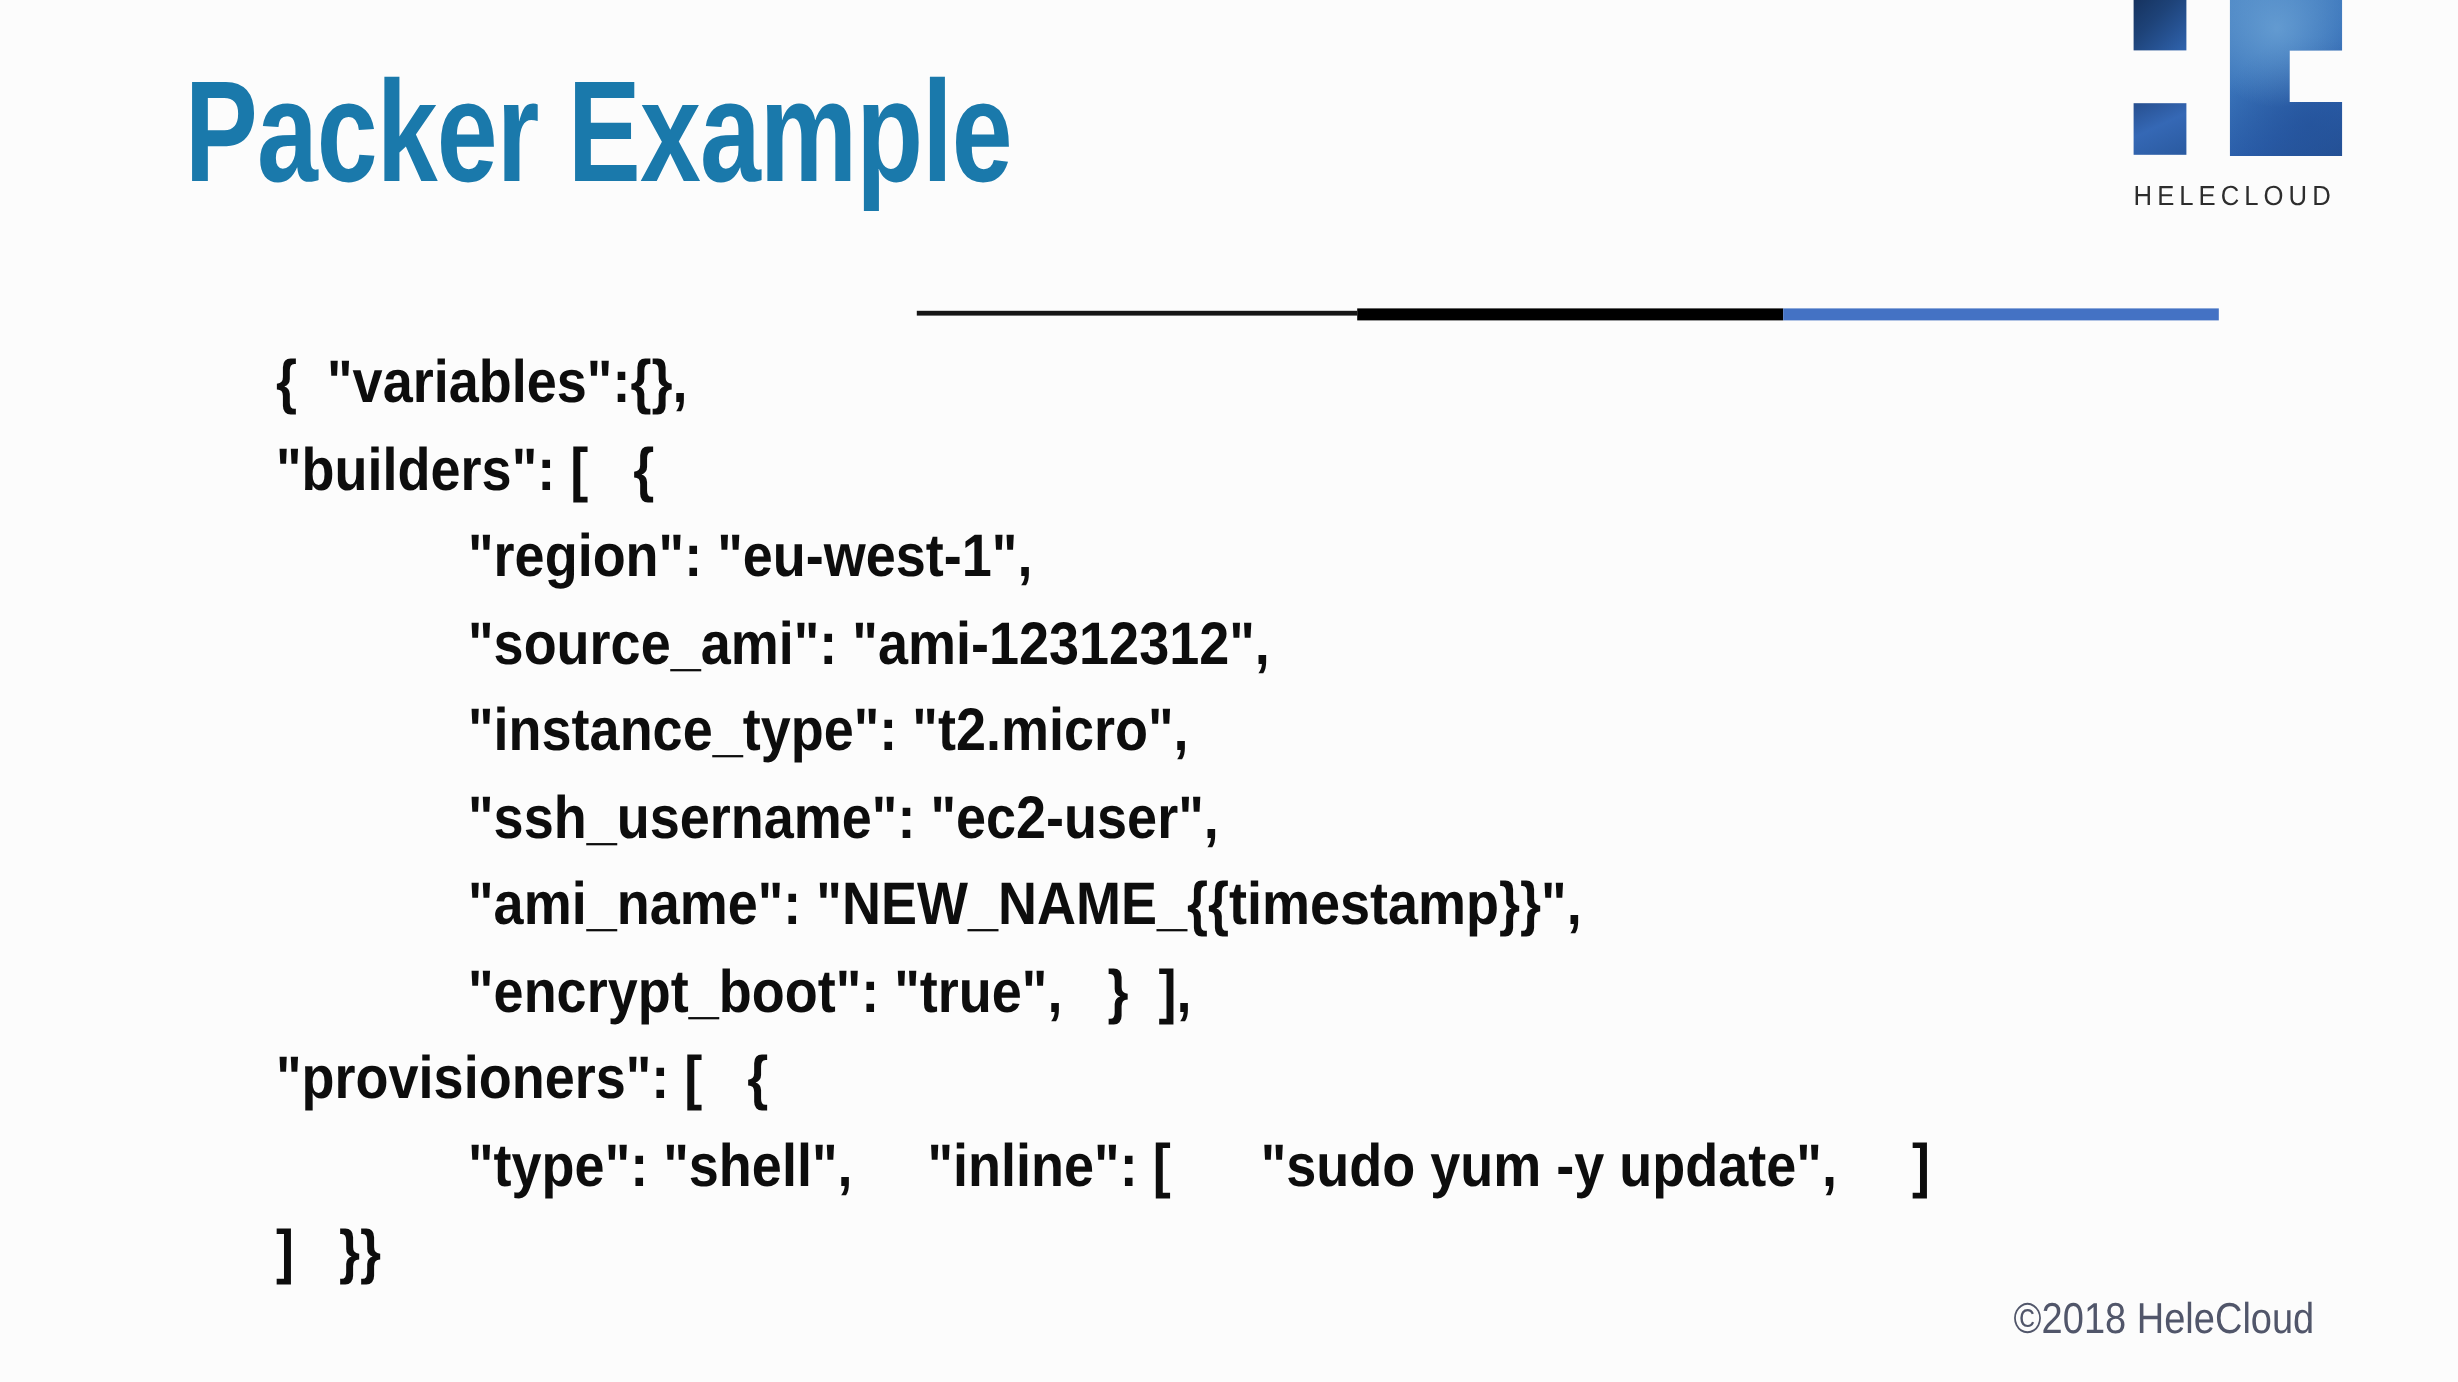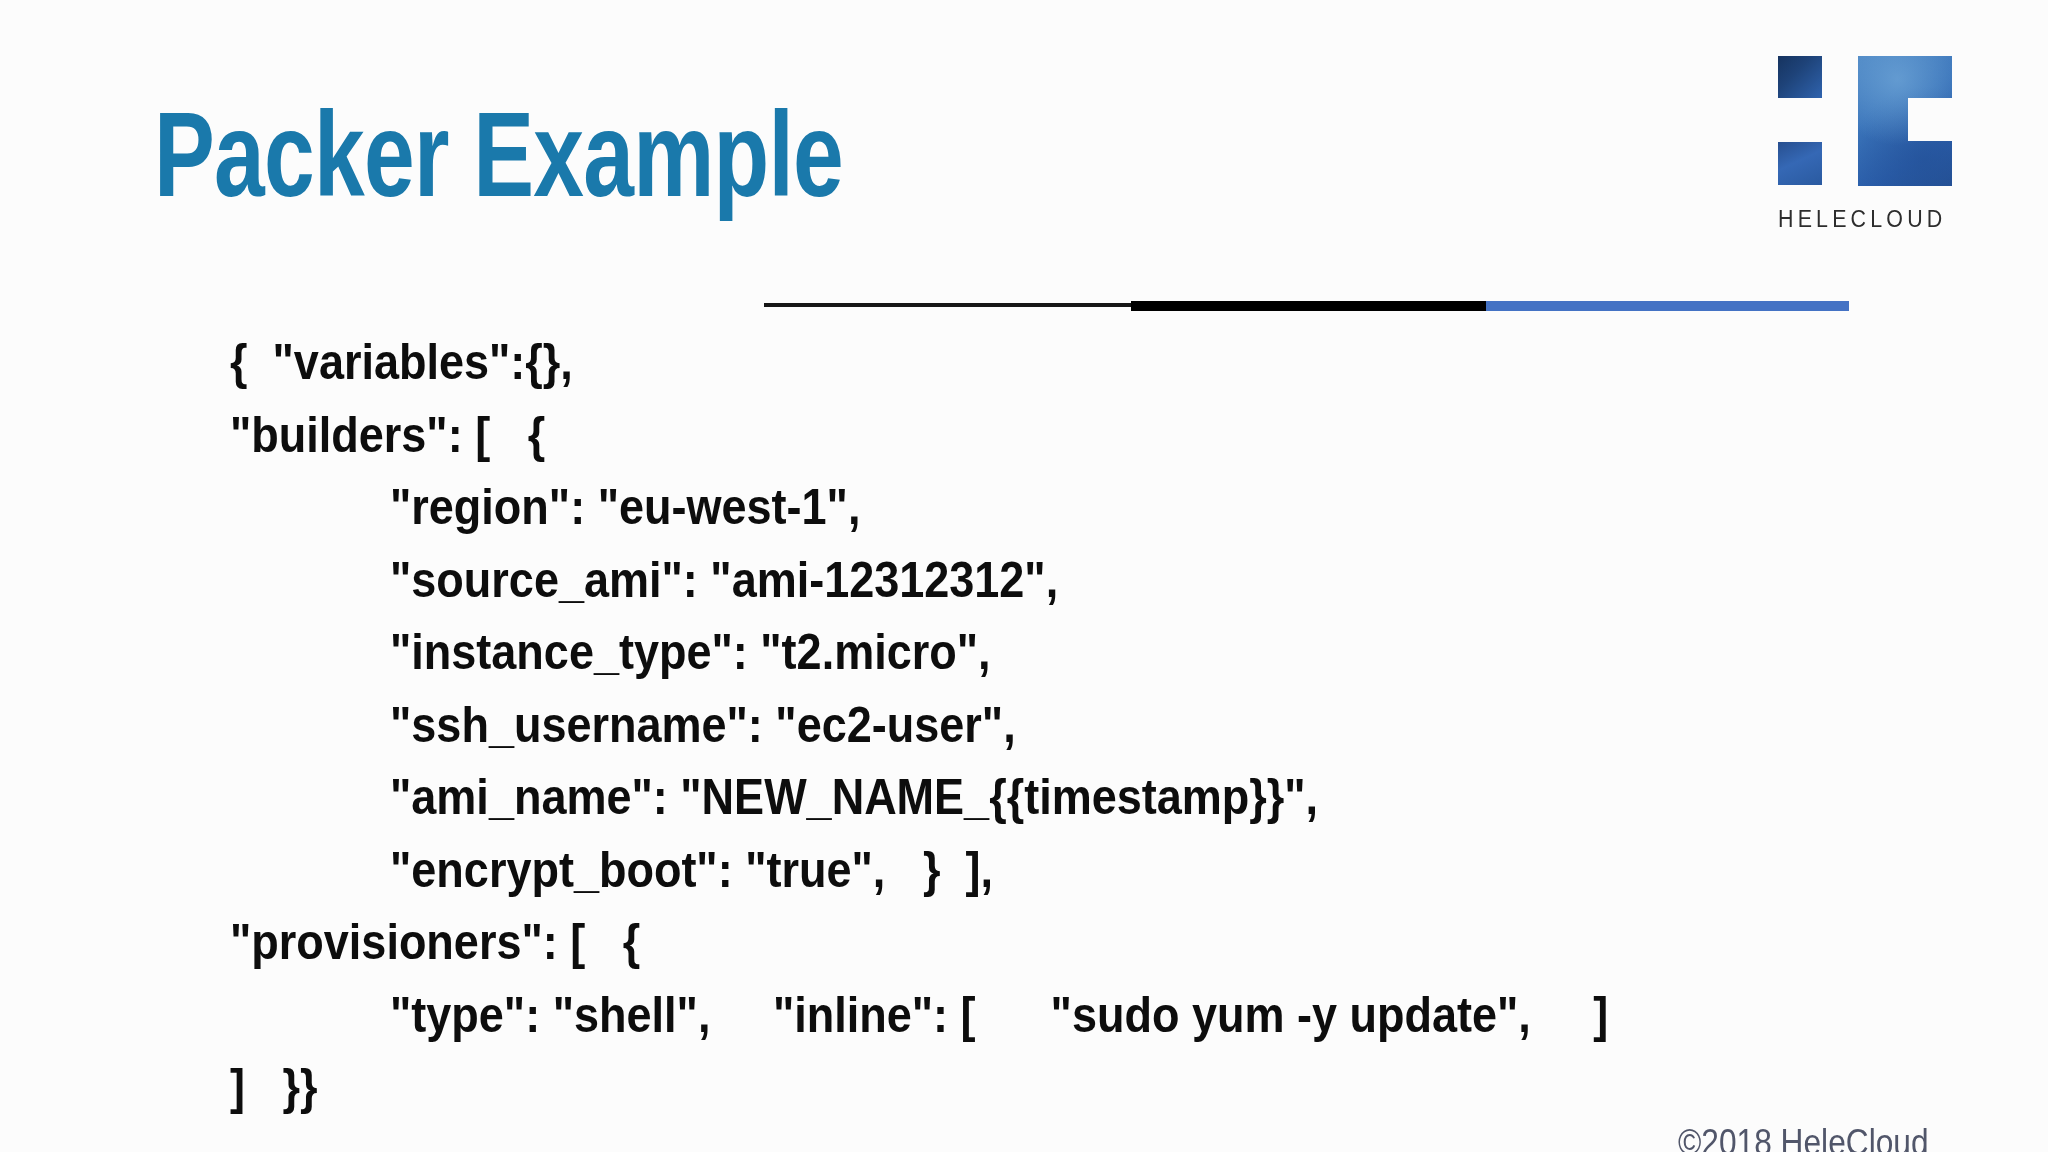--- a/index.html
+++ b/index.html
@@ -1,21 +1,21 @@
 <!DOCTYPE html>
 <html style="--title: #1a79ab; --divider_black: #000000; --divider_blue: #4472c4; --code_text: #0d0d0d; --logo_text: #2d2d2d; --footer_text: #51566a;"><head>
 <meta charset="utf-8">
 <style>
   html,body{margin:0;padding:0;}
   body{
     width:2048px;height:1152px;position:relative;overflow:hidden;
     background:#fcfcfc;
     font-family:"Liberation Sans", sans-serif;
   }
-  .slide{position:absolute;inset:0;margin-top:44px;}
+  .slide{position:absolute;inset:0;}
 
   
   .title{
     position:absolute;left:154px;top:50px;margin:0;
     font-size:120px;font-weight:bold;line-height:1;
     color:var(--title,#1a79ab);
     letter-spacing:-1px;white-space:nowrap;
     transform:scaleX(0.76);transform-origin:left top;
   }
 
@@ -43,21 +43,21 @@
   }
   .code-line span{
     display:inline-block;white-space:pre;
     font-size:50px;font-weight:bold;line-height:1;
     transform:scaleX(0.9);transform-origin:0 50%;
   }
   .ind0{padding-left:0;}
   .ind1{padding-left:160px;}
 
   
-  .logo{position:absolute;left:1778px;top:12px;width:180px;height:176px;}
+  .logo{position:absolute;left:1778px;top:0;width:180px;height:176px;}
   .logo .sq-top{
     position:absolute;left:0;top:0;width:44px;height:42px;
     background:linear-gradient(135deg,#16335f 0%,#1e4379 40%,#2f63ae 100%);
   }
   .logo .sq-bottom{
     position:absolute;left:0;top:86px;width:44px;height:43px;
     background:linear-gradient(155deg,#274f8f 0%,#3568b5 45%,#2a5aa0 100%);
   }
   .logo .c-shape{
     position:absolute;left:80px;top:0;width:94px;height:130px;

